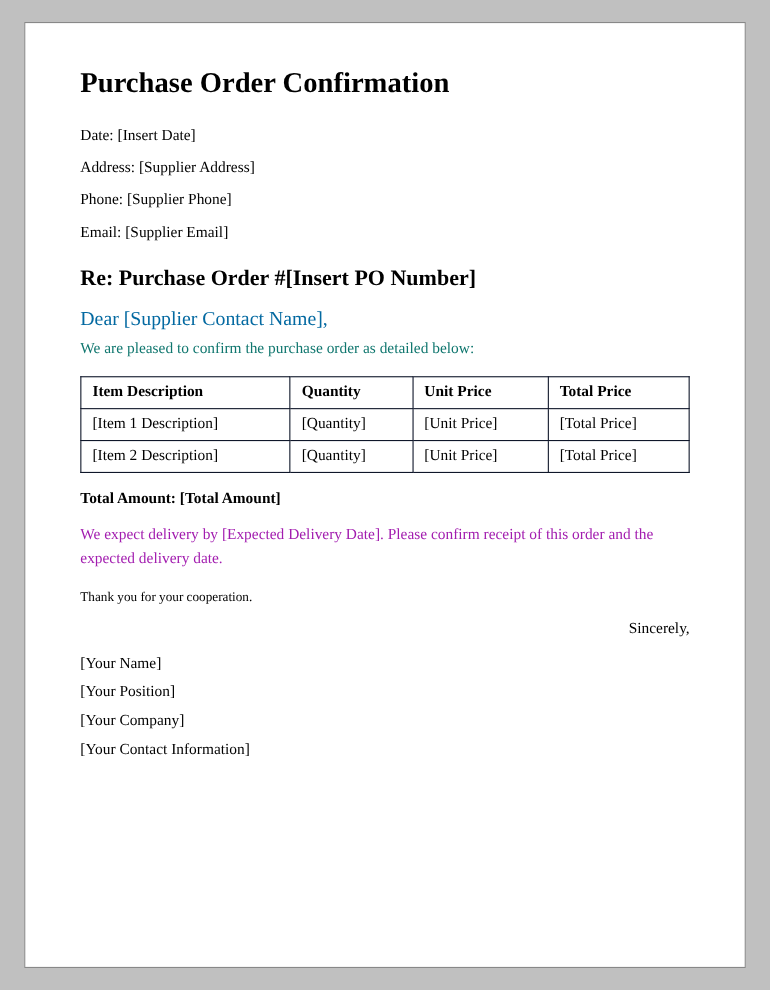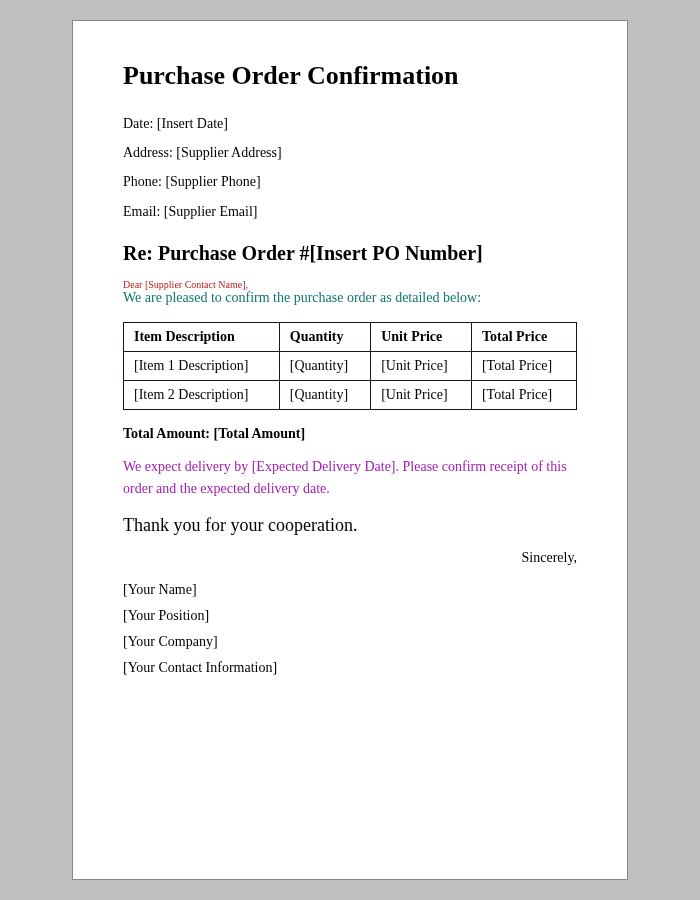--- a/index.html
+++ b/index.html
@@ -11,21 +11,21 @@
     body {
       background: #c0c0c0;
       display: flex;
       justify-content: center;
       align-items: center;
       min-height: 100vh;
       font-family: 'Times New Roman', Times, serif;
     }
 
     .page-container {
-      width: 556px;
+      width: 656px;
       min-height: 860px;
       background: #ffffff;
       border: 1px solid #888;
       padding: 40px 50px;
       position: relative;
     }
 
     .doc-title {
       font-size: 26px;
       font-weight: bold;
@@ -42,22 +42,23 @@
 
     .po-heading {
       font-size: 20px;
       font-weight: bold;
       margin-top: 18px;
       margin-bottom: 14px;
       color: #000;
     }
 
     .salutation {
-      font-size: 10px;
-      color: #b91c1c;
+      font-size: 18px;
+      margin-bottom: 10px;
+      color: #0369a1;
     }
 
     .intro-text {
       font-size: 14px;
       margin-bottom: 16px;
       color: #0f766e;
     }
 
     table {
       border-collapse: collapse;
@@ -90,21 +91,21 @@
     }
 
     .delivery-text {
       font-size: 14px;
       margin-bottom: 14px;
       color: #a21caf;
       line-height: 1.6;
     }
 
     .thank-you {
-      font-size: 18px;
+      font-size: 12px;
       margin-bottom: 14px;
       color: #000;
     }
 
     .sincerely {
       font-size: 14px;
       margin-bottom: 16px;
       color: #000;
       text-align: right;
     }

